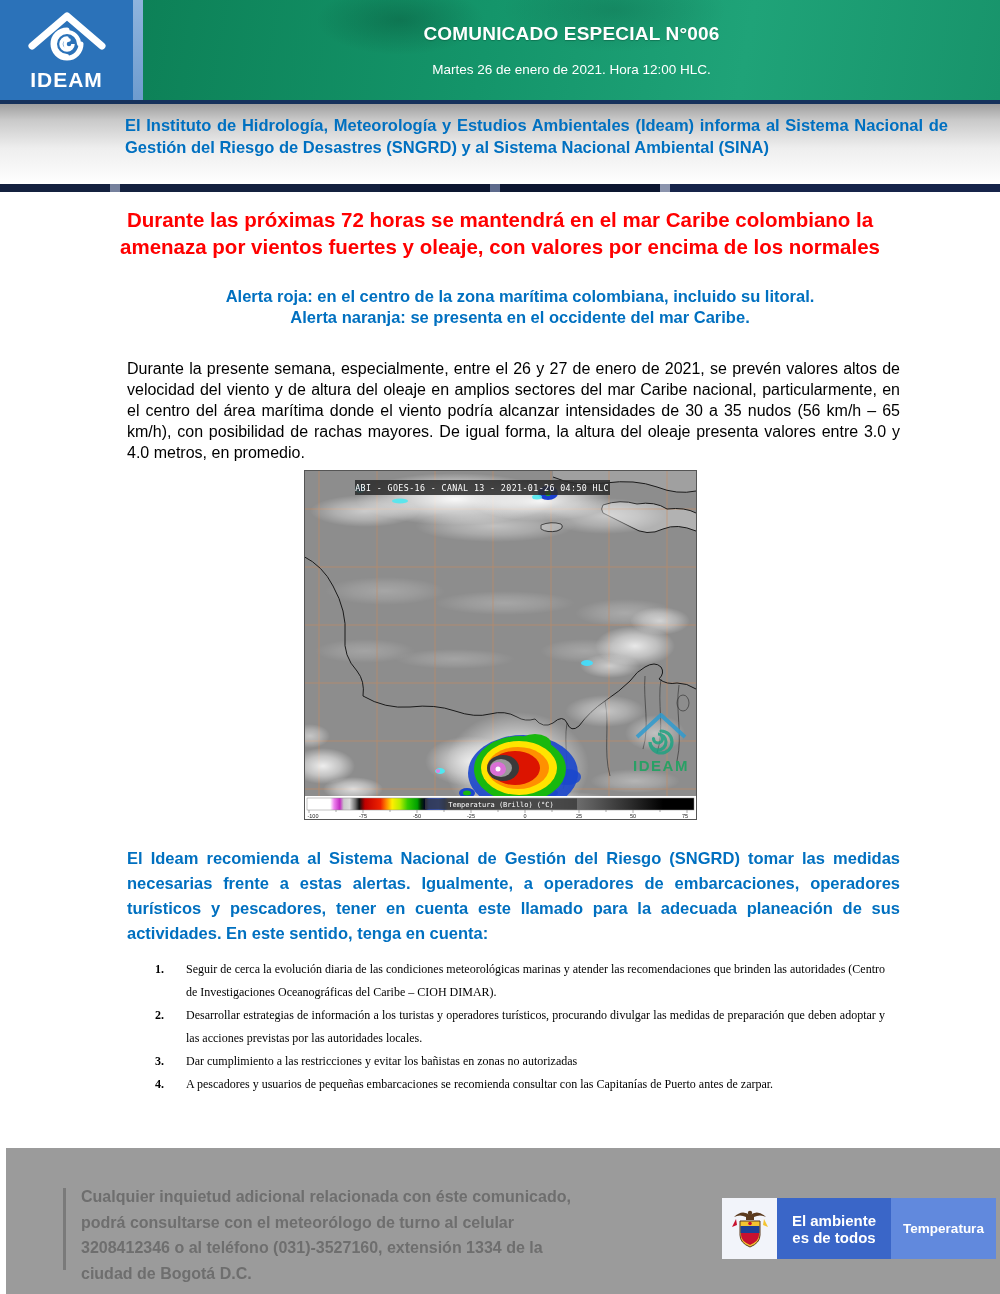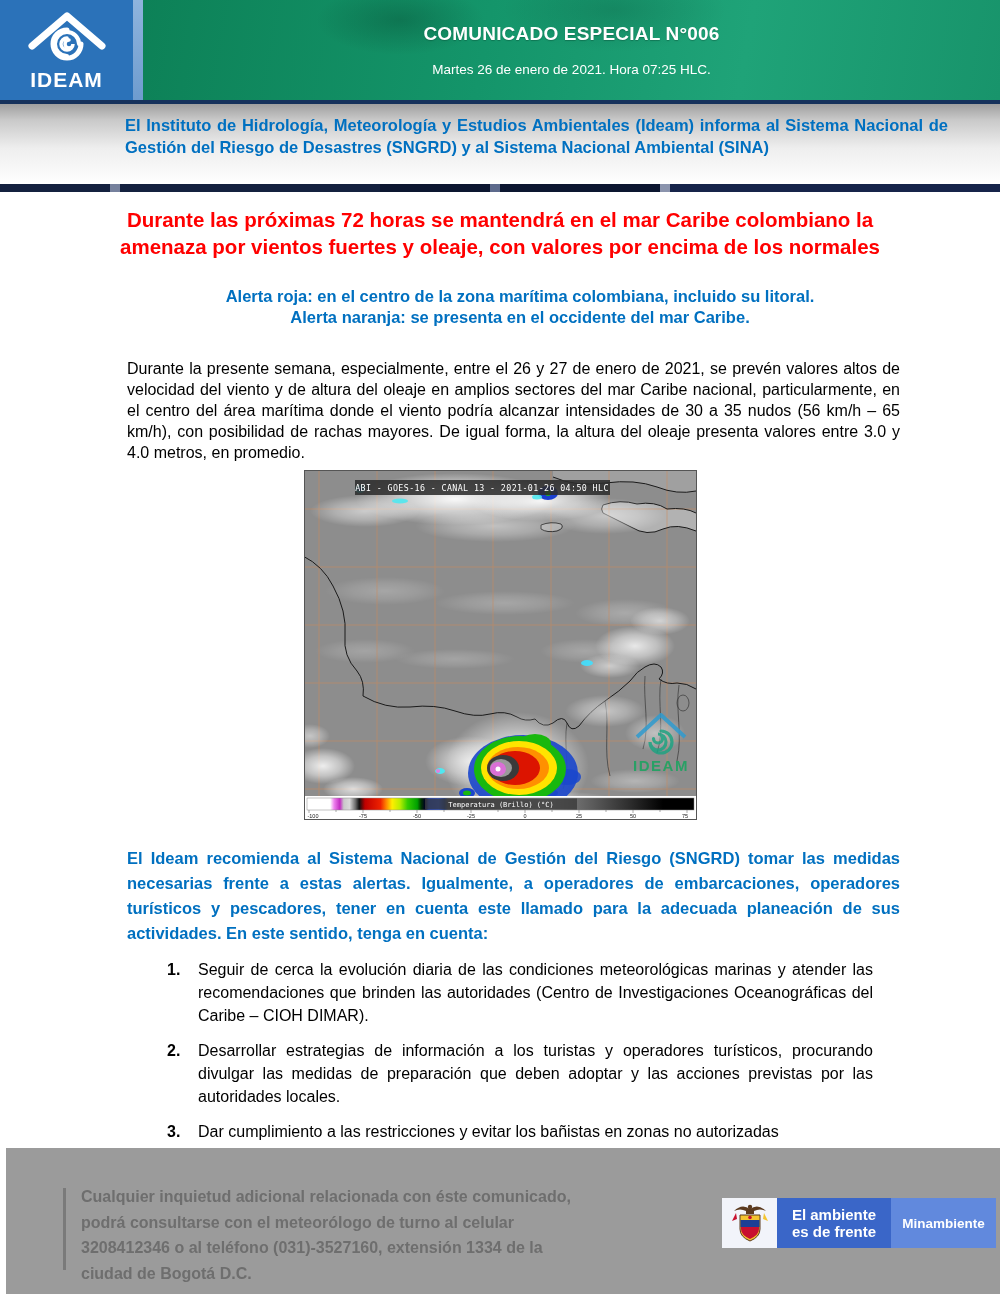--- a/index.html
+++ b/index.html
@@ -40,30 +40,30 @@
 
   
   .figure{width:391px;margin:7px auto 0;border:1px solid #555;line-height:0;}
   .caption{margin-top:5px;text-align:center;font-size:14.5px;color:#000;}
   .caption b{font-weight:bold;}
 
   .reco-par{margin:26px 100px 0 127px;color:#0070c0;font-weight:bold;font-size:16.5px;line-height:25px;text-align:justify;}
 
   
   ol.rec-list{margin:12px 115px 0 155px;padding:0;counter-reset:li;list-style:none;}
-  ol.rec-list li{position:relative;padding-left:31px;margin:12px;color:#000;font-size:16px;line-height:23px;
-                 text-align:justify;counter-increment:li;}
+  ol.rec-list li{position:relative;padding-left:31px;margin:0;color:#000;font-size:12px;line-height:23px;
+                 text-align:justify;counter-increment:li;font-family:Liberation Serif, serif;}
   ol.rec-list li::before{content:counter(li) ".";position:absolute;left:0;font-weight:bold;}
 
   
   .footer{position:absolute;left:6px;bottom:0;width:1000px;height:146px;background:#9b9b9b;}
   .footer-rule{position:absolute;left:57px;top:40px;width:3px;height:82px;background:#7a7a7a;}
   .footer-text{position:absolute;left:75px;top:36px;width:505px;color:#6e6e6e;font-weight:bold;
                font-size:16px;line-height:25.5px;}
-  .gov-logo{position:absolute;right:10px;top:50px;height:50px;display:flex;}
+  .gov-logo{position:absolute;right:10px;top:50px;height:61px;display:flex;}
   .arms-box{width:55px;background:#f2f4fa;display:flex;align-items:center;justify-content:center;}
   .brand-box{width:114px;background:#3a66c8;color:#fff;display:flex;flex-direction:column;align-items:center;justify-content:center;
              font-weight:bold;font-size:15px;line-height:17px;}
   .ministry-box{width:105px;background:#6189dd;color:#fff;display:flex;align-items:center;justify-content:center;
                 font-weight:bold;font-size:13.5px;}
 </style>
 </head>
 <body>
 
 <div class="page">
@@ -78,21 +78,21 @@
             <path d="M43 48 a12 12 0 1 1 12 -12" stroke-width="4"></path>
             <path d="M43 30 a6 6 0 1 0 6 6 a4 4 0 1 1 -4 -4" stroke-width="3.5"></path>
           </g>
         </svg>
       </span>
       <span class="logo-text">IDEAM</span>
     </div>
     <div class="logo-gap"></div>
     <div class="banner">
       <div class="banner-title">COMUNICADO ESPECIAL N°006</div>
-      <div class="banner-date">Martes 26 de enero de 2021. Hora 07:25 HLC.</div>
+      <div class="banner-date">Martes 26 de enero de 2021. Hora 12:00 HLC.</div>
     </div>
   </div>
 
   <div class="intro-strip">
     <div class="intro-text">El Instituto de Hidrología, Meteorología y Estudios Ambientales (Ideam) informa al Sistema Nacional de Gestión del Riesgo de Desastres (SNGRD) y al Sistema Nacional Ambiental (SINA)</div>
   </div>
   <div class="navy-bar"></div>
 
   <div class="headline">Durante las próximas 72 horas se mantendrá en el mar Caribe colombiano la amenaza por vientos fuertes  y oleaje, con valores por encima de los normales</div>
   <div class="alerts">
@@ -313,19 +313,19 @@
           <path d="M6,12 L2,20 L7,18 Z" fill="#c8102e"></path>
             <path d="M34,12 L38,20 L33,18 Z" fill="#f4c430"></path>
           <path d="M10,14 L30,14 L30,28 Q30,36 20,40 Q10,36 10,28 Z" fill="#f4c430" stroke="#5b3a1e" stroke-width="1"></path>
           <rect x="10.5" y="19" width="19" height="7" fill="#1c3f94"></rect>
           <path d="M11,26 L29,26 L29,28 Q29,34 20,38 Q11,34 11,28 Z" fill="#c8102e"></path>
           <circle cx="20" cy="16.5" r="1.8" fill="#c8102e"></circle>
         </svg>
       </div>
       <div class="brand-box">
         <span>El ambiente</span>
-        <span>es de frente</span>
+        <span>es de todos</span>
       </div>
-      <div class="ministry-box">Minambiente</div>
+      <div class="ministry-box">Temperatura</div>
     </div>
   </div>
 
 </div>
 
 </body></html>

